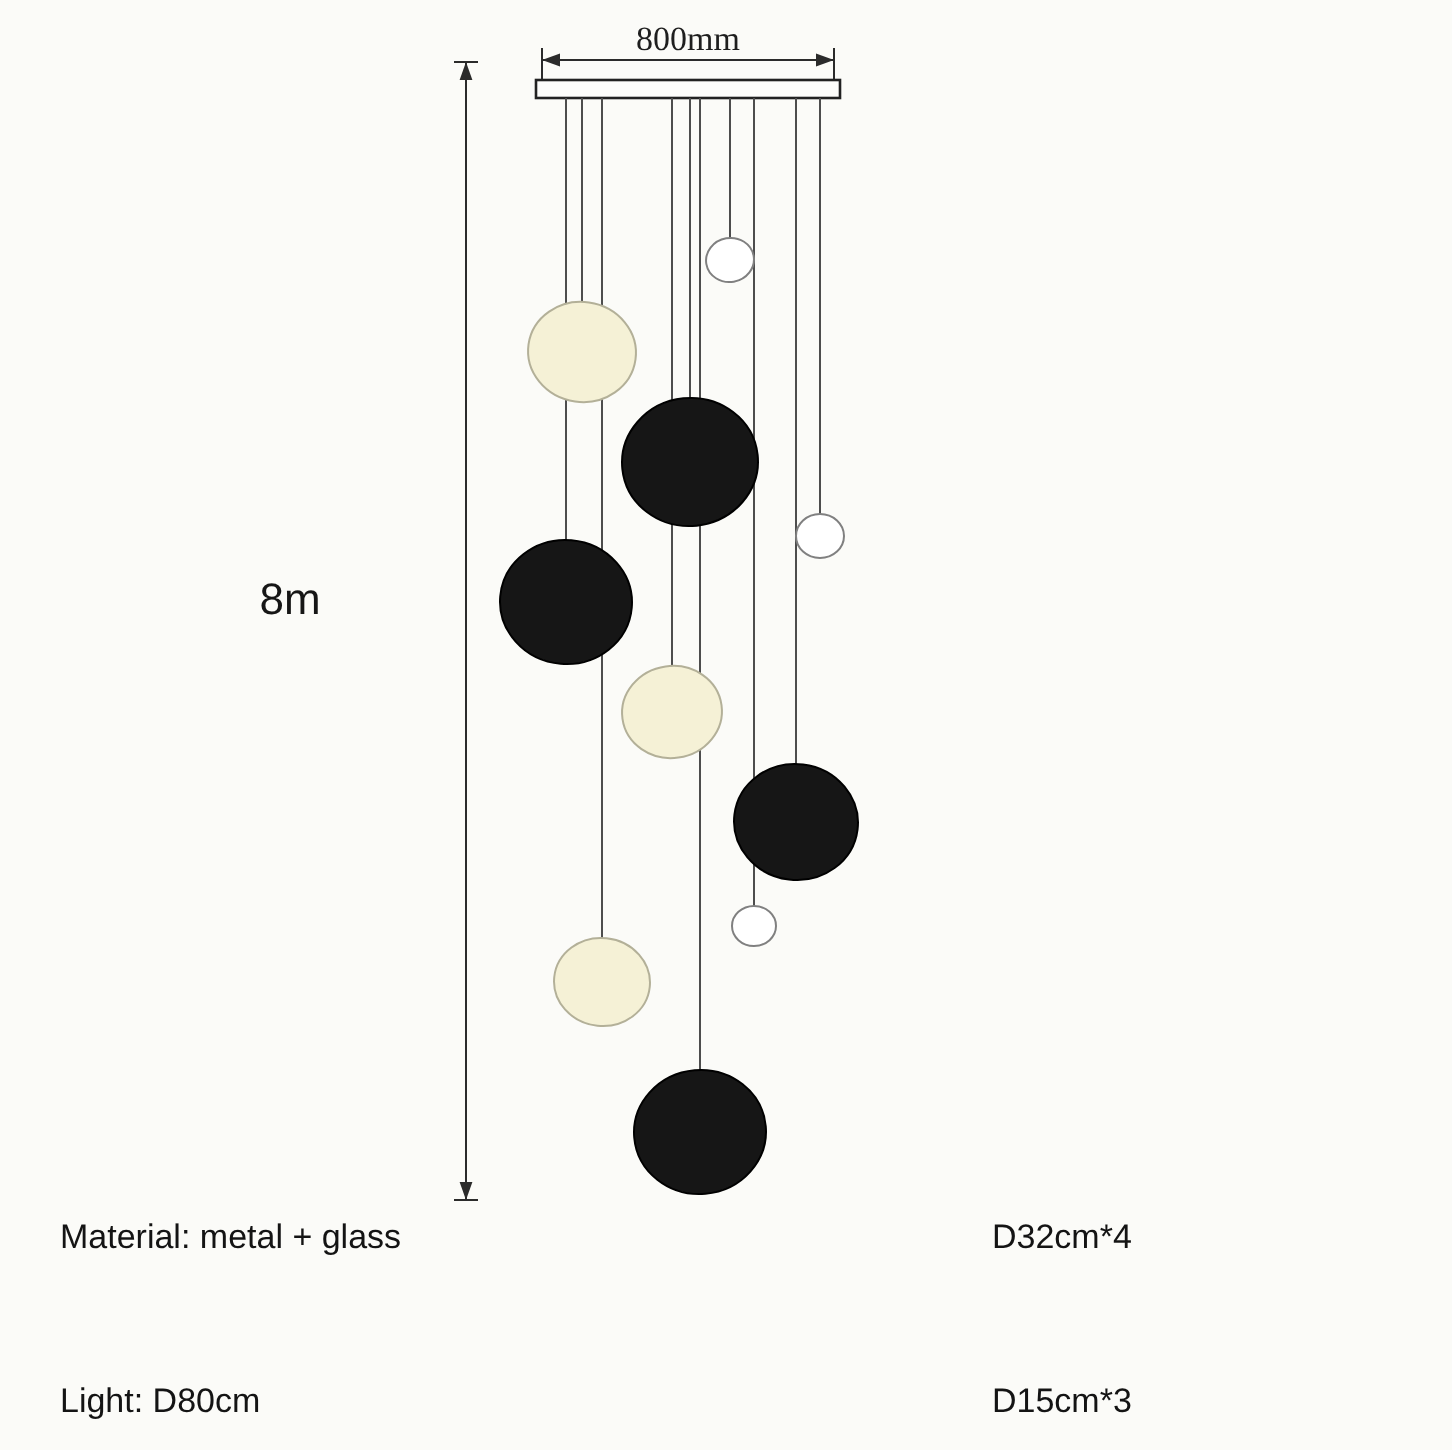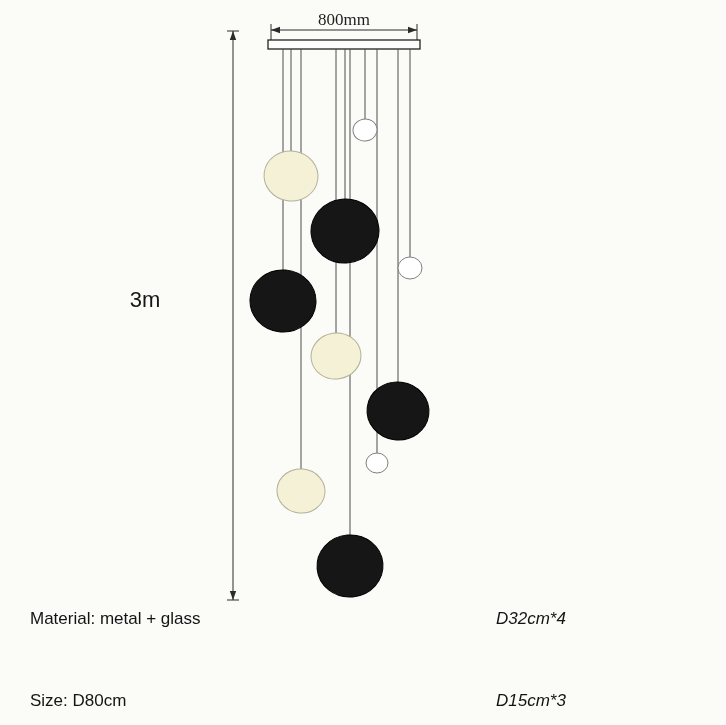--- a/index.html
+++ b/index.html
@@ -26,21 +26,21 @@
     font-size: 22px;
     line-height: 1.5;
     color: #161616;
   }
   .specs { position: absolute; left: 0; top: 0; width: 726px; height: 548px; }
   .spec-row { position: absolute; left: 0; width: 726px; height: 22px; }
   .spec-row.r1 { top: 609px; }
   .spec-row.r2 { top: 650px; }
   .spec-row.r3 { top: 691px; }
   .spec-left  { position: absolute; left: 30px;  font-size: 17px; color: #141414; white-space: nowrap; }
-  .spec-right { position: absolute; left: 496px; font-size: 17px; color: #141414; white-space: nowrap; font-style: italic; }
+  .spec-right { position: absolute; left: 496px; font-size: 17px; color: #141414; white-space: nowrap; }
 </style>
 </head>
 <body>
 
 <svg id="diagram-svg" width="726" height="725" viewBox="0 0 726 725">
   <text class="dim-label" x="344" y="25" text-anchor="middle">800mm</text>
 <line x1="271" y1="30" x2="417" y2="30" stroke="#2b2b2b" stroke-width="1"></line>
     <line x1="271" y1="24" x2="271" y2="40" stroke="#2b2b2b" stroke-width="1"></line>
     <line x1="417" y1="24" x2="417" y2="40" stroke="#2b2b2b" stroke-width="1"></line>
     <polygon points="271,30 280,26.8 280,33.2" fill="#2b2b2b"></polygon>
@@ -67,25 +67,25 @@
     <ellipse cx="410" cy="268" rx="12" ry="11" transform="rotate(0 410 268)" fill="#ffffff" stroke="#808080" stroke-width="1"></ellipse>
     <ellipse cx="283" cy="301" rx="33" ry="31" transform="rotate(5 283 301)" fill="#161616" stroke="#000000" stroke-width="1"></ellipse>
     <ellipse cx="336" cy="356" rx="25" ry="23" transform="rotate(-8 336 356)" fill="#f5f1d6" stroke="#b3b098" stroke-width="1"></ellipse>
     <ellipse cx="398" cy="411" rx="31" ry="29" transform="rotate(7 398 411)" fill="#161616" stroke="#000000" stroke-width="1"></ellipse>
     <ellipse cx="377" cy="463" rx="11" ry="10" transform="rotate(0 377 463)" fill="#ffffff" stroke="#808080" stroke-width="1"></ellipse>
     <ellipse cx="301" cy="491" rx="24" ry="22" transform="rotate(6 301 491)" fill="#f5f1d6" stroke="#b3b098" stroke-width="1"></ellipse>
     <ellipse cx="350" cy="566" rx="33" ry="31" transform="rotate(-5 350 566)" fill="#161616" stroke="#000000" stroke-width="1"></ellipse>
   </svg>
 
 <div class="height-label">
-  <div>3m</div>
+  <div>8m</div>
 </div>
 
 <div class="specs">
   <div class="spec-row r1">
     <span class="spec-left">Material: metal + glass</span>
     <span class="spec-right">D32cm*4</span>
   </div>
   <div class="spec-row r3">
-    <span class="spec-left">Size: D80cm</span>
+    <span class="spec-left">Light: D80cm</span>
     <span class="spec-right">D15cm*3</span>
   </div>
 </div>
 
 </body></html>

